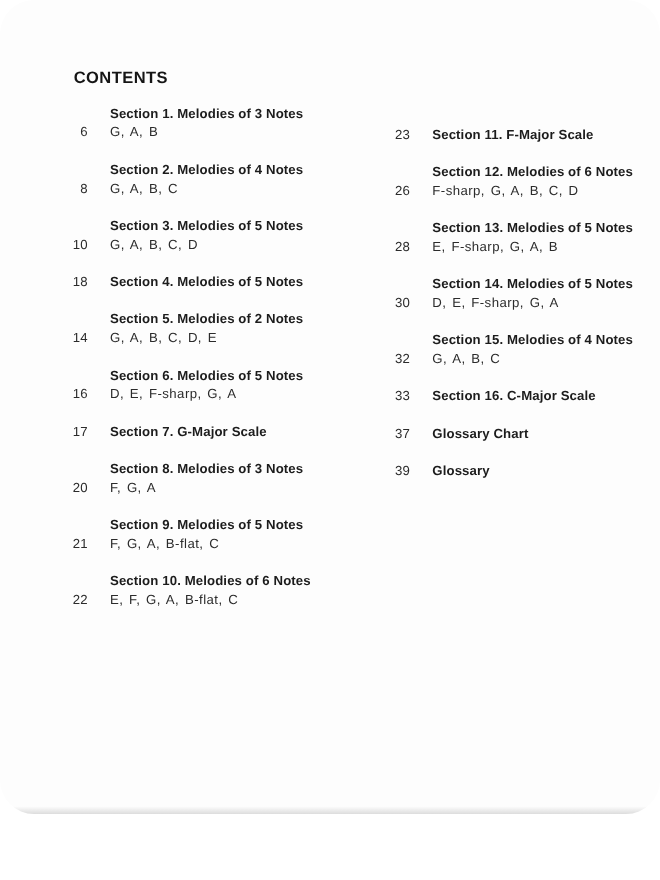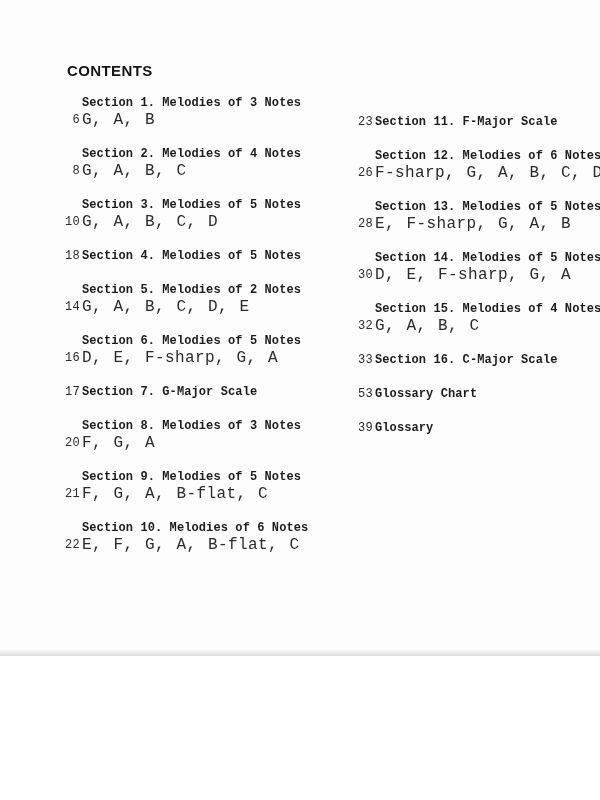--- a/index.html
+++ b/index.html
@@ -8,23 +8,24 @@
   }
   body {
     width: 600px;
     height: 800px;
     font-family: "Liberation Sans", sans-serif;
     background: #ffffff;
   }
   .page {
     position: relative;
     width: 600px;
-    height: 656px;
+    height: 740px;
     background: #fdfdfd;
     overflow: hidden;
+    border-radius: 31px;
   }
   .contents-heading {
     position: absolute;
     left: 67px;
     top: 62px;
     font-size: 15px;
     font-weight: bold;
     color: #151515;
     letter-spacing: 0.4px;
     line-height: 17px;
@@ -39,40 +40,39 @@
   }
   .toc-col-right {
     left: 333px;
     top: 98px;
     width: 255px;
     margin-top: 16px;
   }
   .toc-entry {
     display: grid;
     grid-template-columns: 40px 1fr;
-    column-gap: 2px;
+    column-gap: 20px;
     margin-bottom: 17px;
     line-height: 17px;
-    font-family: Liberation Mono, monospace;
   }
   .toc-page-num {
     text-align: right;
     font-size: 12px;
     color: #2b2b2b;
     letter-spacing: 0.3px;
   }
   .toc-title {
     font-size: 12px;
     font-weight: bold;
     color: #1c1c1c;
     letter-spacing: 0.1px;
     white-space: nowrap;
   }
   .toc-notes {
-    font-size: 16px;
+    font-size: 12px;
     color: #2b2b2b;
     letter-spacing: 0.4px;
     word-spacing: 1.5px;
     white-space: nowrap;
   }
   .page-bottom-shadow {
     position: absolute;
     left: 0;
     bottom: 0;
     width: 100%;
@@ -173,21 +173,21 @@
         <div class="toc-page-num"></div>
         <div class="toc-title">Section 15. Melodies of 4 Notes</div>
         <div class="toc-page-num">32</div>
         <div class="toc-notes">G, A, B, C</div>
       </div>
       <div class="toc-entry">
         <div class="toc-page-num">33</div>
         <div class="toc-title">Section 16. C-Major Scale</div>
       </div>
       <div class="toc-entry">
-        <div class="toc-page-num">53</div>
+        <div class="toc-page-num">37</div>
         <div class="toc-title">Glossary Chart</div>
       </div>
       <div class="toc-entry">
         <div class="toc-page-num">39</div>
         <div class="toc-title">Glossary</div>
       </div>
     </div>
 
   <div class="page-bottom-shadow"></div>
 

